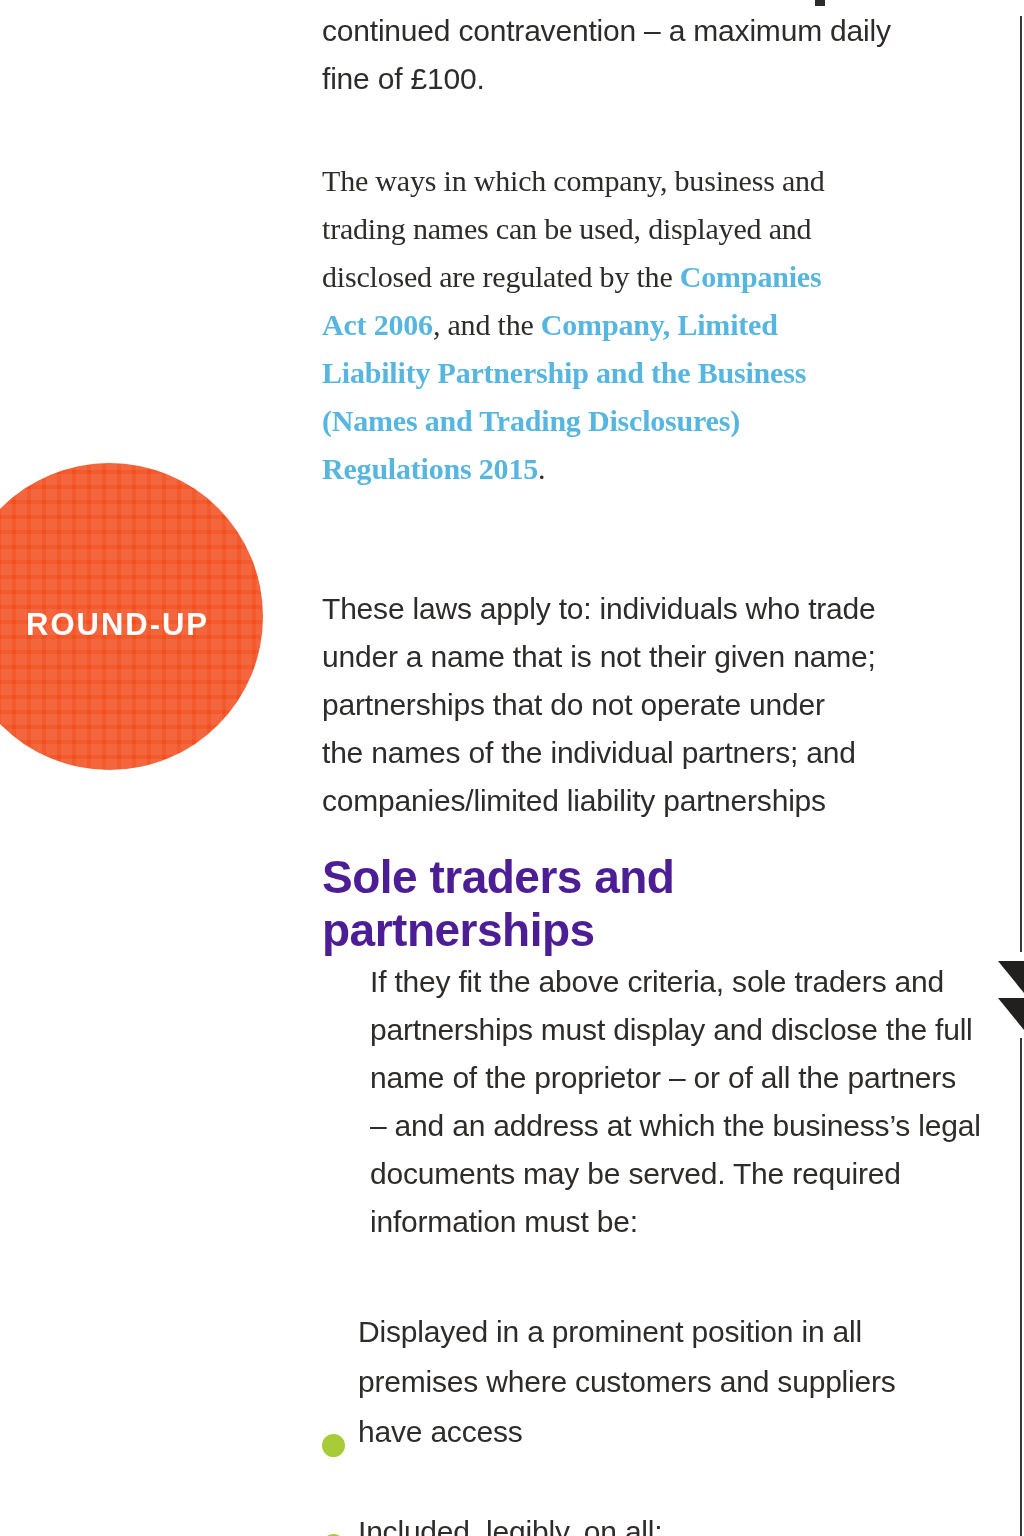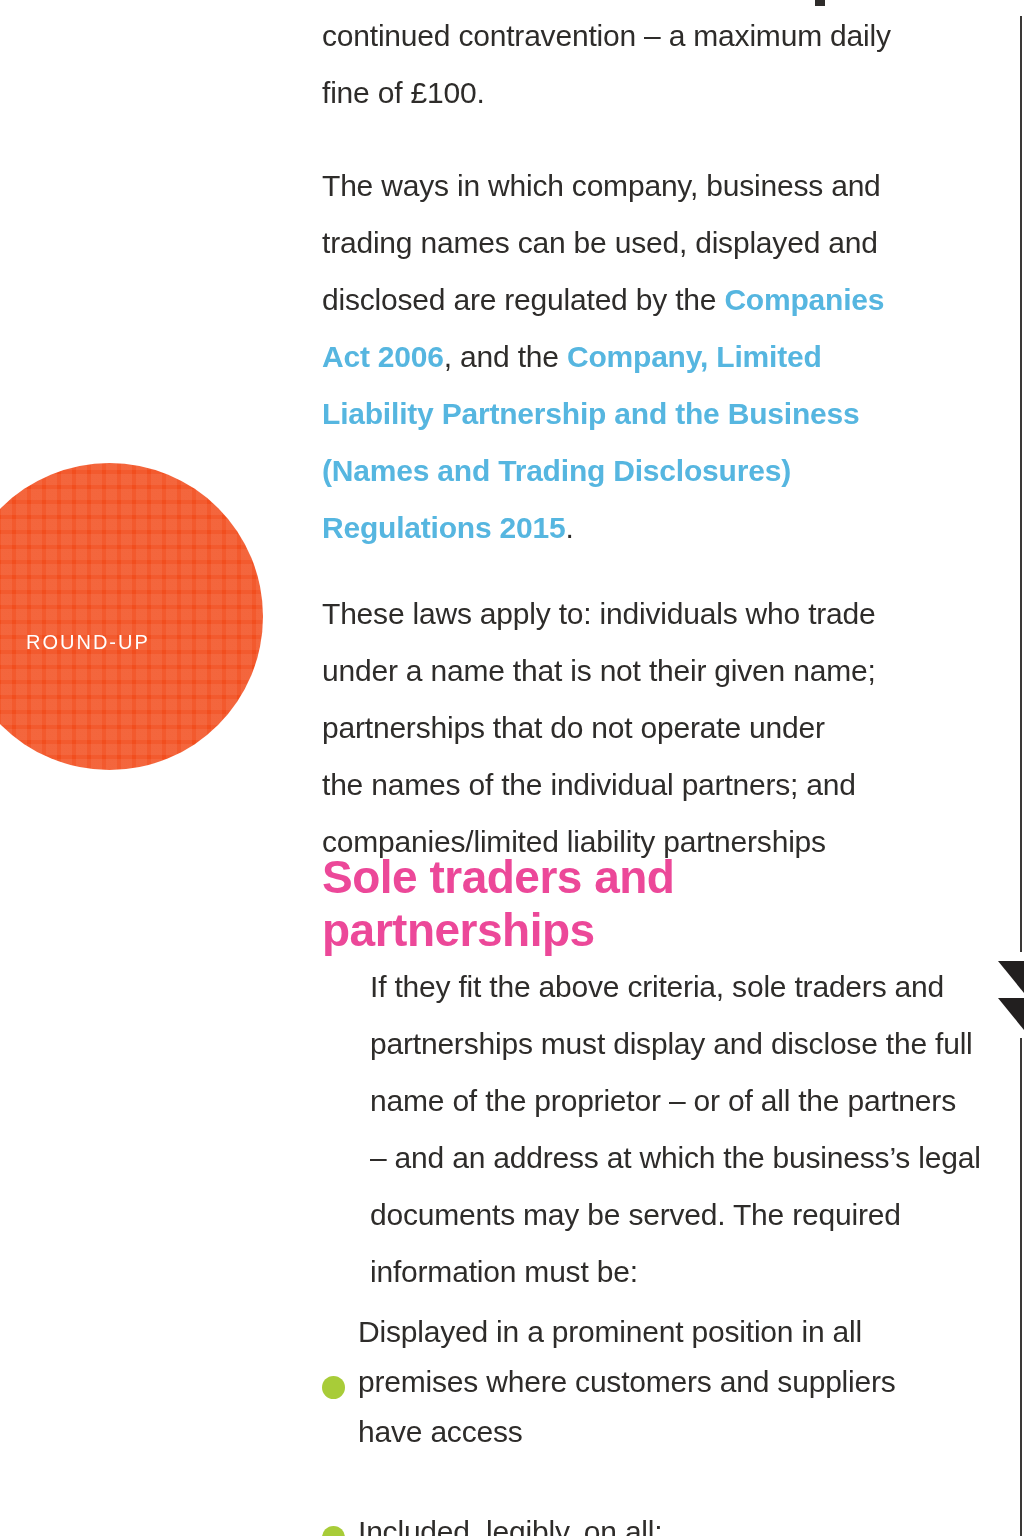--- a/index.html
+++ b/index.html
@@ -15,51 +15,51 @@
   .text-col{
     position:absolute;
     left:322px; top:0;
     width:700px;
   }
   .body-text{
     position:absolute;
     left:0; width:100%;
     margin:0;
     font-size:30px;
-    line-height:57px;
+    line-height:48px;
     letter-spacing:-0.2px;
     white-space:pre-line;
     color:#2e2c2a;
   }
   .p1{top:7px;}
-  .p2{top:157px;}
+  .p2{top:157px;font-family:Liberation Serif, serif;}
   .p3{top:557px;margin-top:28px;}
   .p4{top:958px;margin-left:48px;}
   .law-ref{
     color:#56b6e0;
     font-weight:700;
     letter-spacing:-0.2px;
   }
   .section-heading{
     position:absolute;
     left:0; top:851px;
     margin:0;
     font-size:46px;
     line-height:53px;
     font-weight:700;
     letter-spacing:-0.5px;
-    color:#ec4899;
+    color:#4c1d95;
     white-space:pre-line;
   }
   
   .bullet-item{
     position:absolute;
     left:0; width:100%;
     display:flex;
-    align-items:center;
+    align-items:flex-end;
   }
   .b1{top:1307px;}
   .b2{top:1507px;}
   .bullet-dot{
     flex:0 0 auto;
     width:23px;height:23px;
     margin:10px 13px 0 0;
     border-radius:50%;
     background:#a8cc38;
   }
@@ -77,25 +77,25 @@
     left:-44px; top:463px;
     width:307px; height:307px;
     border-radius:50%;
     background-color:#f24e1e;
     background-image:
       repeating-linear-gradient(0deg,  rgba(255,255,255,.07) 0 11px, transparent 11px 15px),
       repeating-linear-gradient(90deg, rgba(255,255,255,.07) 0 11px, transparent 11px 15px);
   }
   .roundup-label{
     position:absolute;
-    left:70px; top:168px;
-    font-size:20px;
+    left:70px; top:144px;
+    font-size:31px;
     letter-spacing:2px;
     color:#ffffff;
-    font-weight:400;
+    font-weight:700;
   }
   
   .col-rule{
     position:absolute;
     right:2px;
     width:2px;
     background:#3a3836;
   }
   .rule-top{top:16px; height:936px;}
   .rule-bottom{top:1038px; height:498px;}

